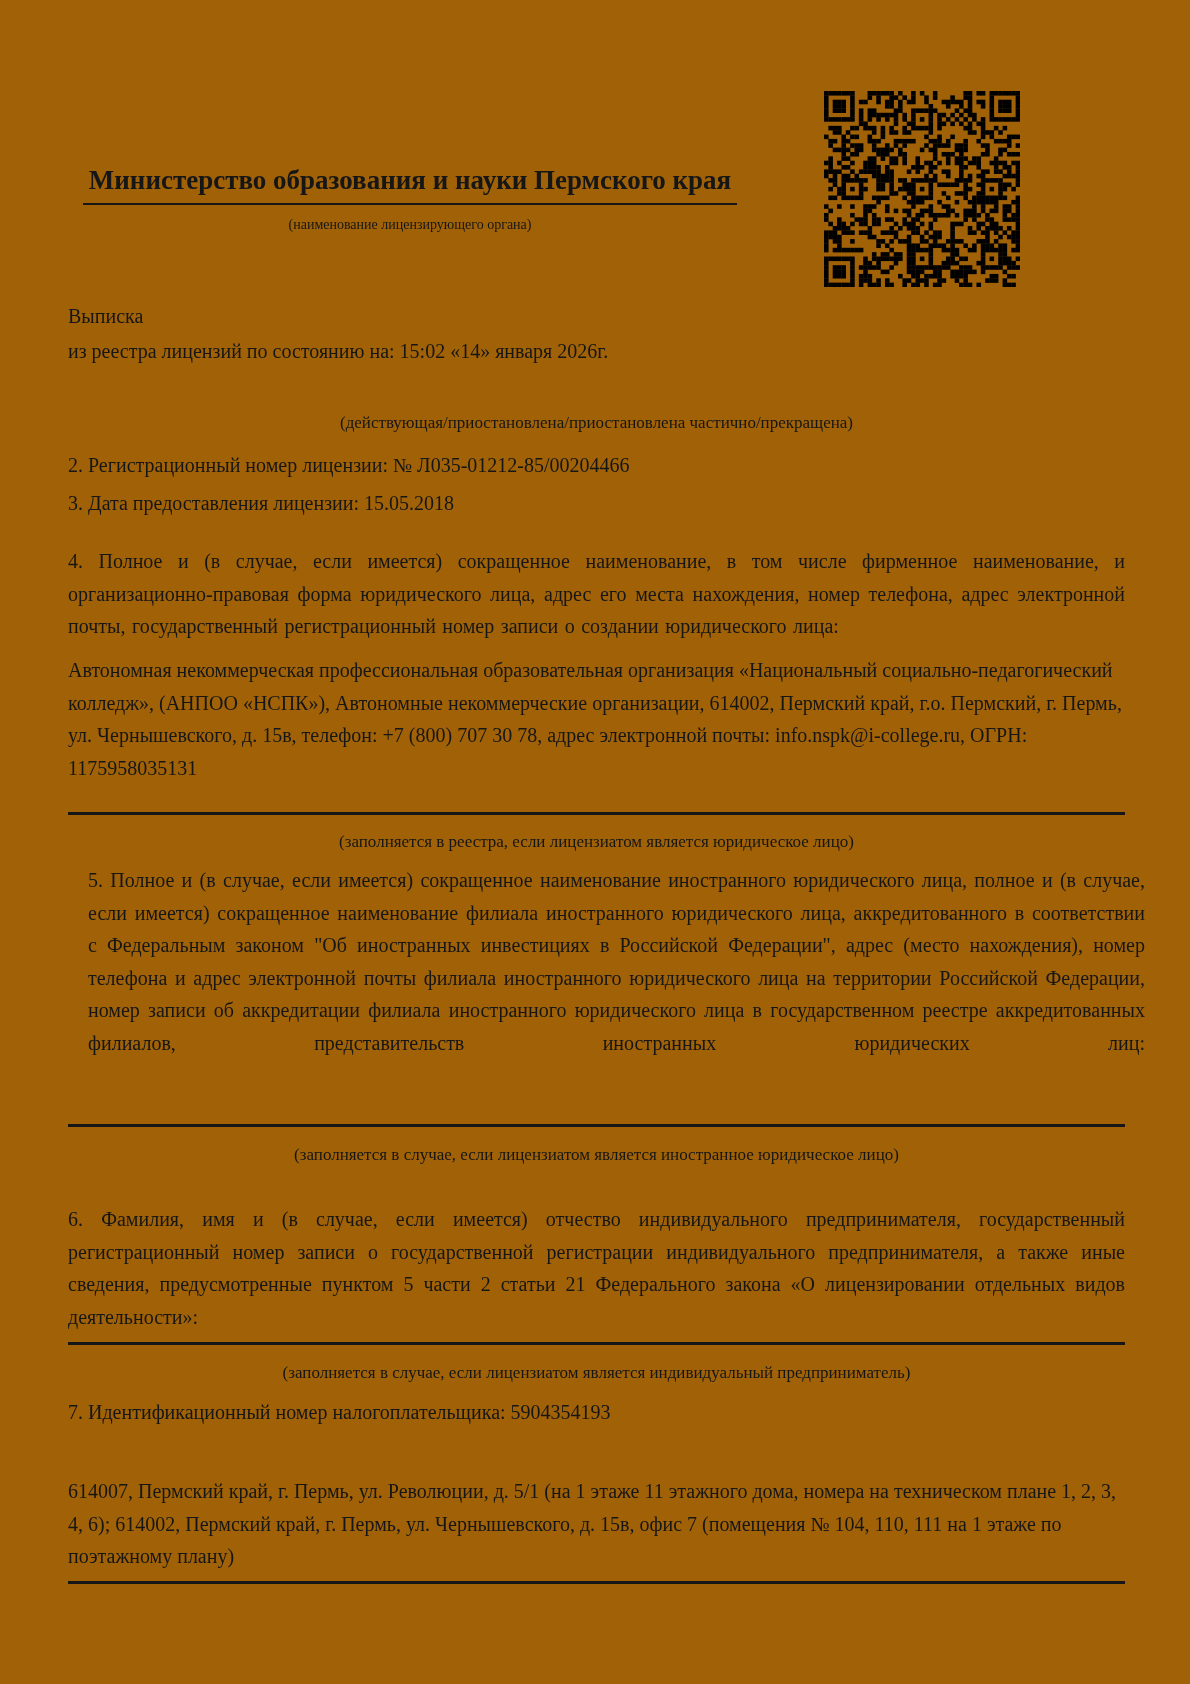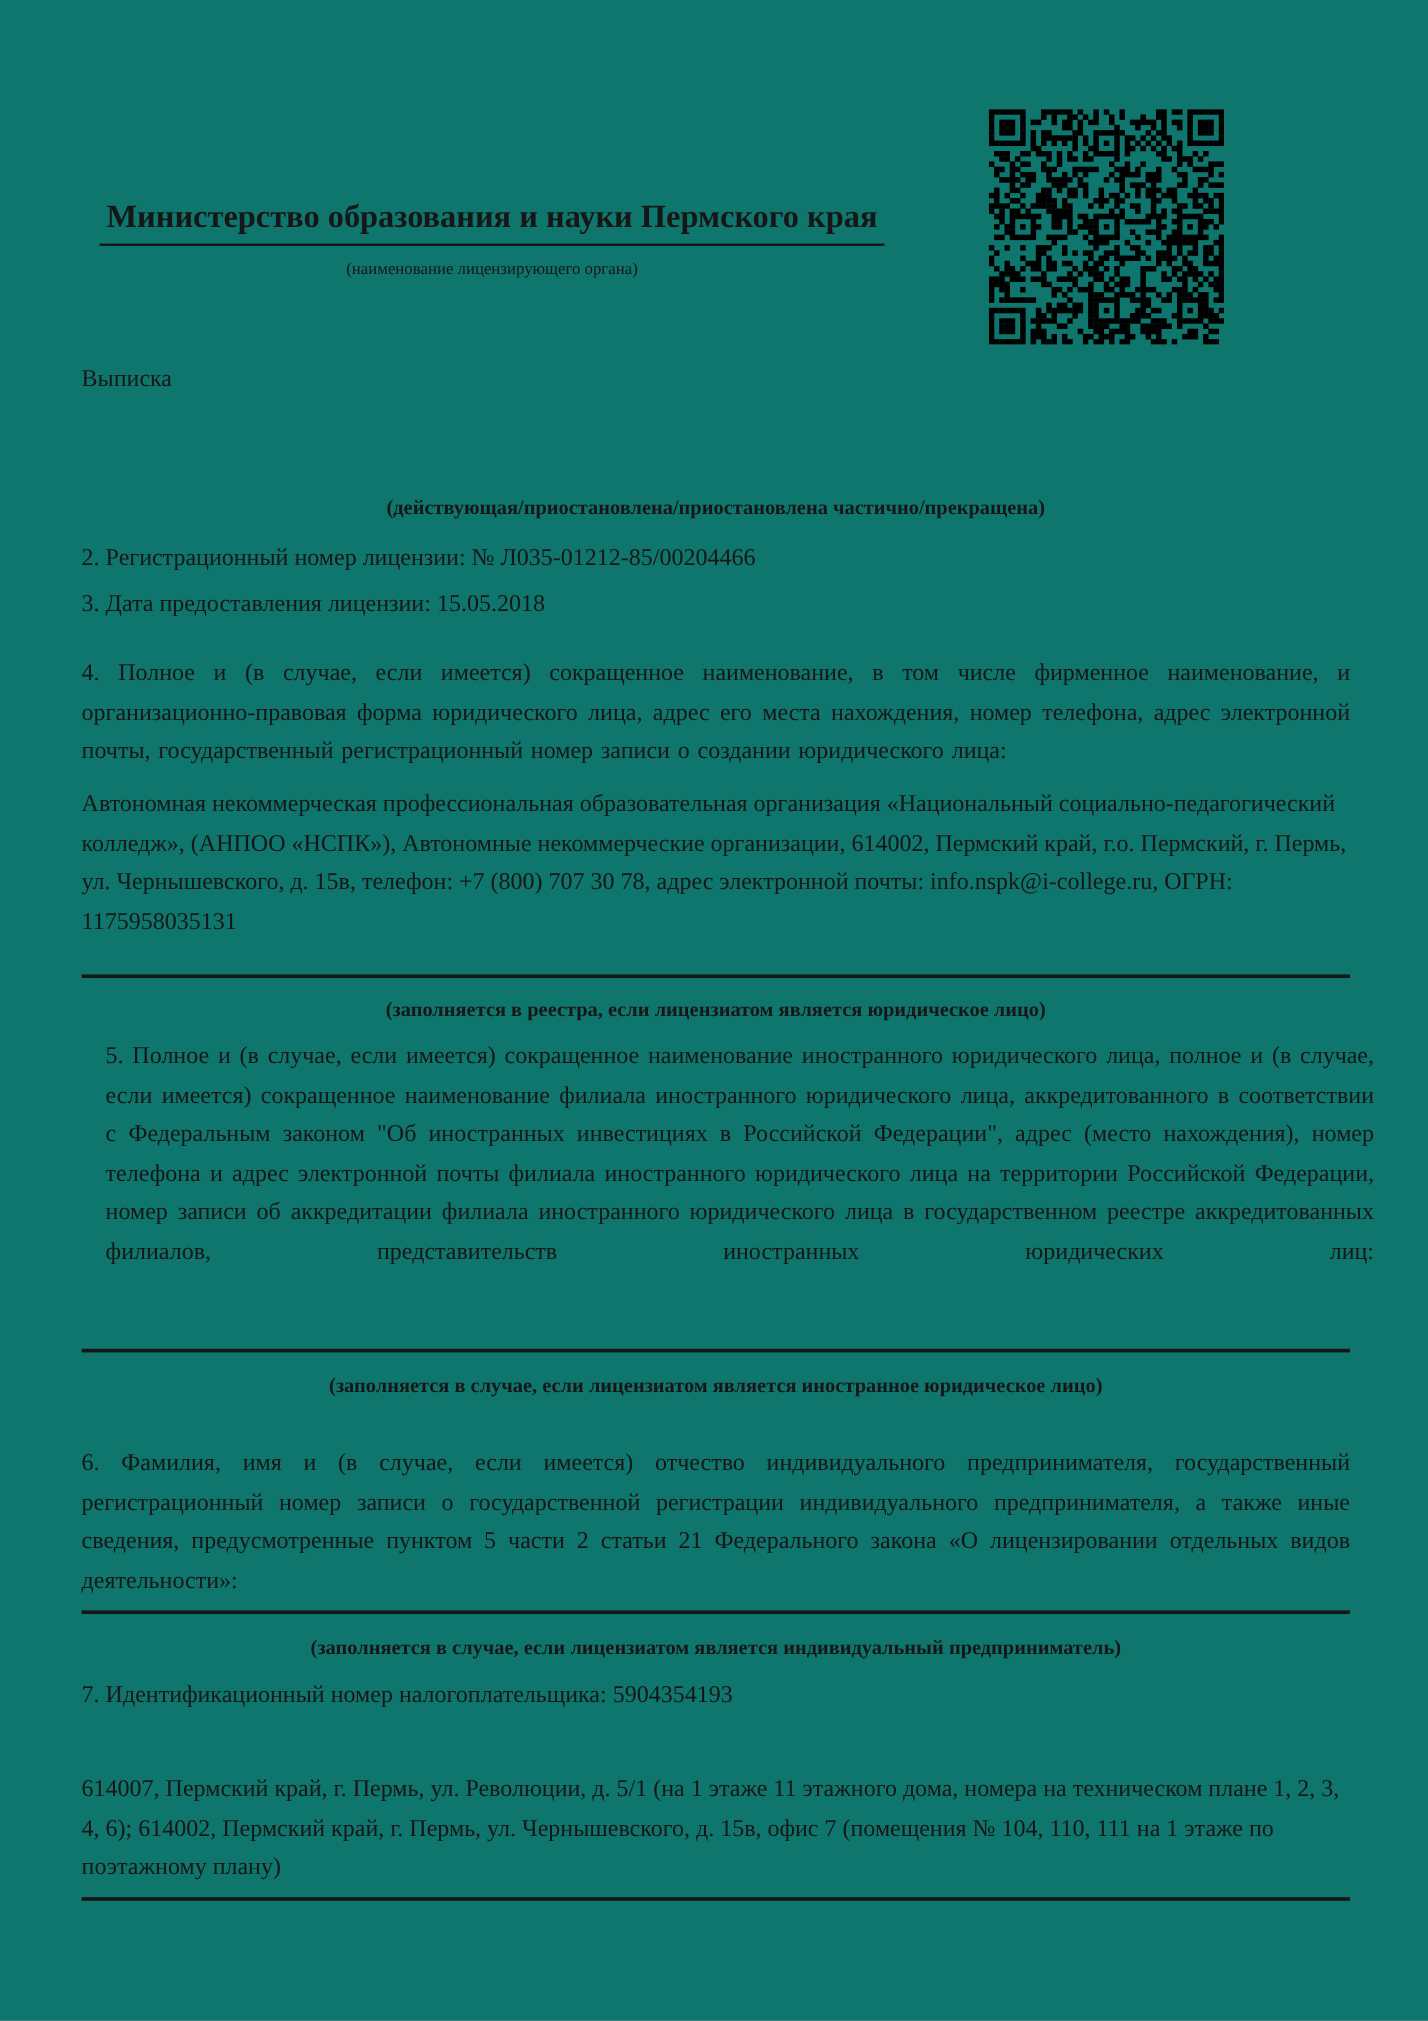--- a/index.html
+++ b/index.html
@@ -1,34 +1,34 @@
 <!DOCTYPE html>
 <html><head>
 <meta charset="utf-8">
 <style>
   html,body{margin:0;padding:0;background:#9a9a9a;}
   .page{
     position:relative;
     width:1190px;height:1684px;
     margin:0 auto;
-    background:#0f766e;
+    background:#a16207;
     font-family:"Liberation Serif","DejaVu Serif",serif;
     color:#161616;
     overflow:hidden;
   }
   .block{
     position:absolute;left:68px;width:1057px;
     font-size:20px;line-height:32.5px;
   }
   .center{}
   .just{text-align:justify;word-spacing:1.5px;margin-top:24px;}
   .just-full{text-align:justify;text-align-last:justify;word-spacing:1.5px;margin-left:20px;}
   .cap{
     position:absolute;left:68px;width:1057px;
-    font-size:17px;line-height:26px;text-align:center;font-weight:bold;
+    font-size:17px;line-height:26px;text-align:center;
   }
   .rule{
     position:absolute;left:68px;width:1057px;height:3px;
     background:#161616;
   }
   .header{
     position:absolute;top:163px;left:70px;width:680px;
     text-align:center;
   }
   .authority-name{
@@ -1031,20 +1031,21 @@
       </svg>
   </div>
 
   <div class="header">
     <span class="authority-name">Министерство образования и науки Пермского края</span>
     <div class="header-cap">(наименование лицензирующего органа)</div>
   </div>
 
   <div class="block center" style="top:300px">Выписка</div>
 
+  <div class="block center" style="top:335px">из реестра лицензий по состоянию на: 15:02 «14» января 2026г.</div>
 
 
   <div class="cap" style="top:410px">(действующая/приостановлена/приостановлена частично/прекращена)</div>
 
   <div class="block" style="top:449px">2. Регистрационный номер лицензии: № Л035-01212-85/00204466</div>
 
   <div class="block" style="top:487px">3. Дата предоставления лицензии: 15.05.2018</div>
 
   <div class="block just" style="top:521px">4. Полное и (в случае, если имеется) сокращенное наименование, в том числе фирменное наименование, и организационно-правовая форма юридического лица, адрес его места нахождения, номер телефона, адрес электронной почты, государственный регистрационный номер записи о создании юридического лица:</div>
 

